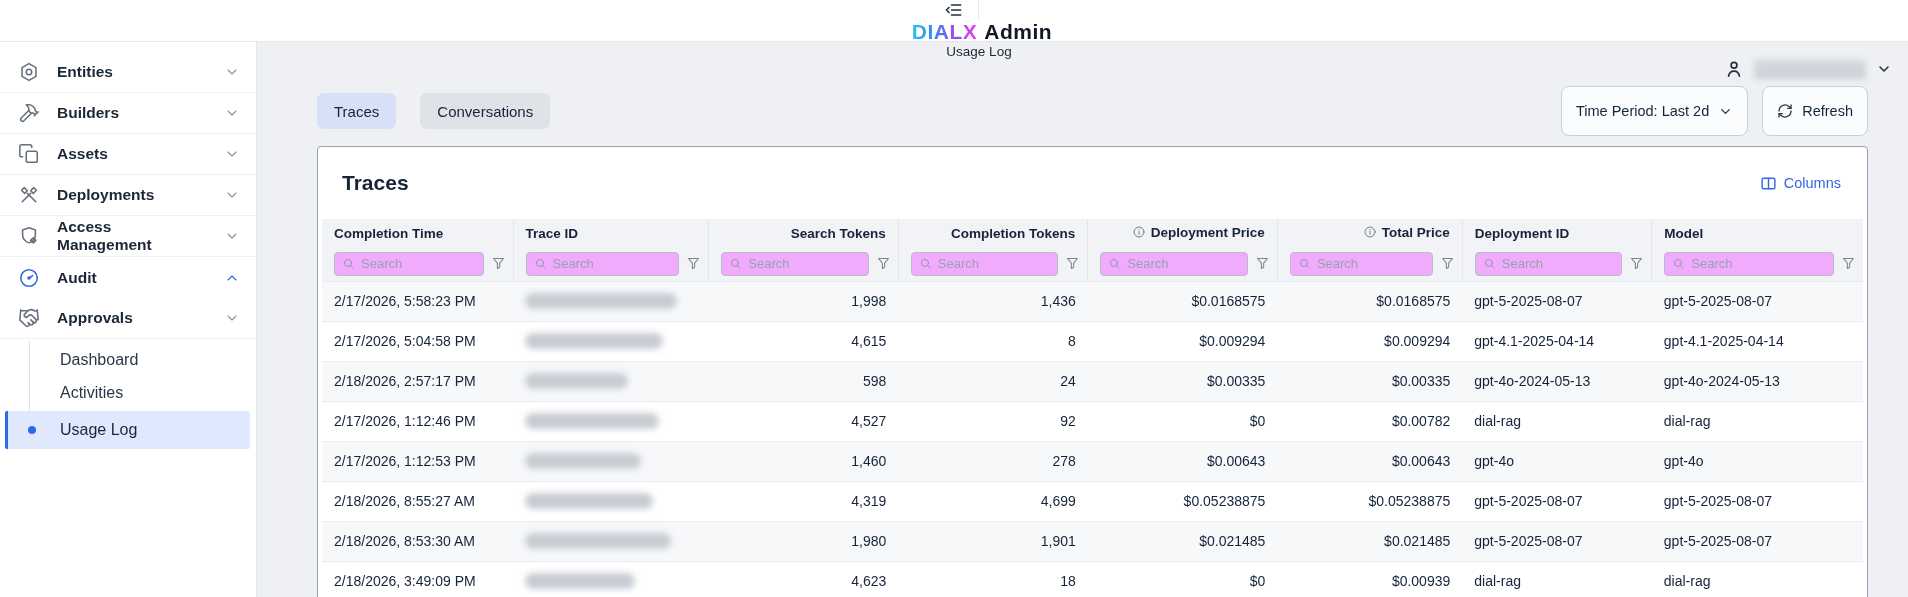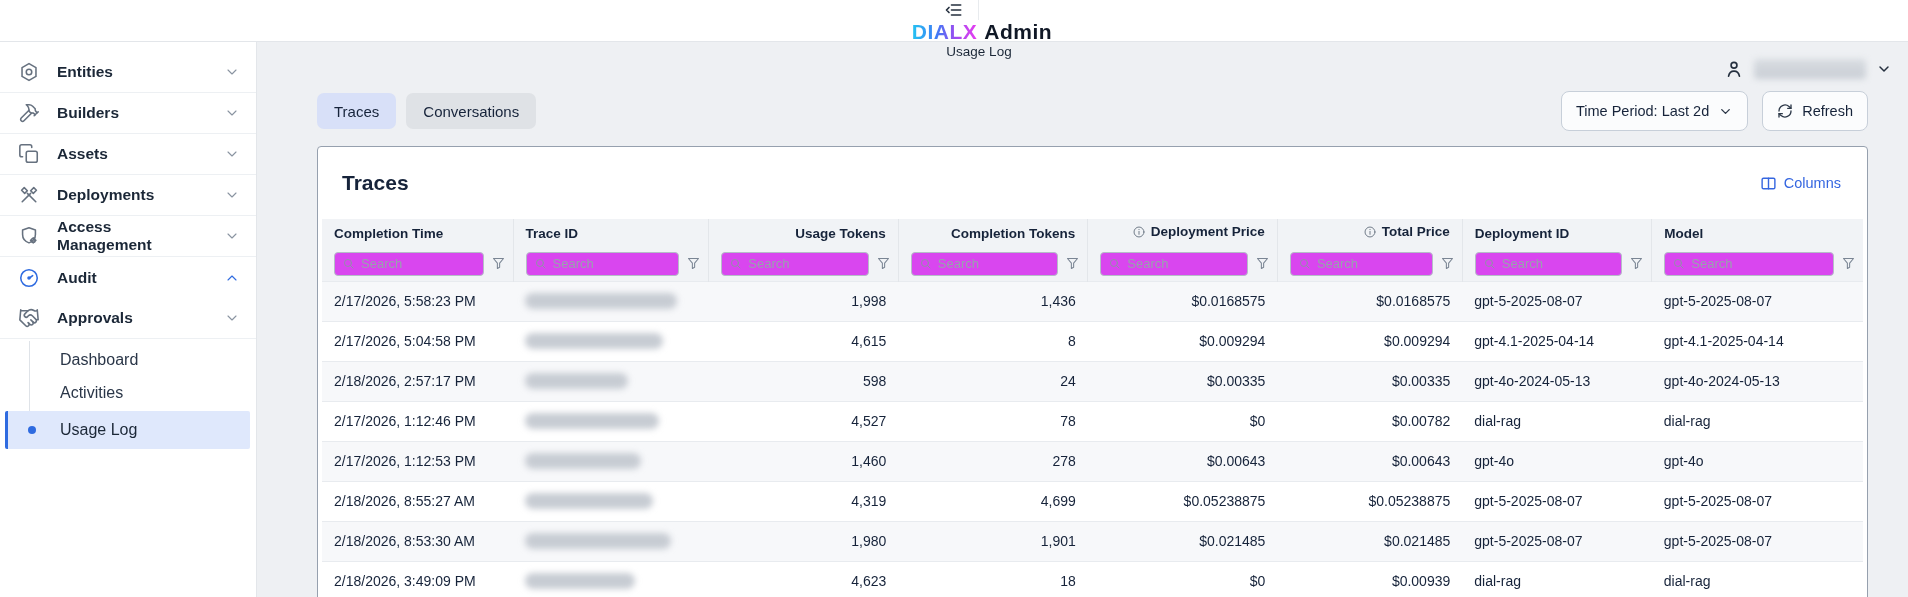--- a/index.html
+++ b/index.html
@@ -58,50 +58,50 @@
   .dot { position:absolute; left:20px; top:15px; width:8px; height:8px; border-radius:50%; background:#2f6be0; }
 
   
   .main { position:absolute; left:257px; top:42px; right:0; bottom:0; background:#eef0f3; overflow:hidden; }
   .toolbar { position:absolute; left:60px; right:40px; top:51px; height:36px; display:flex; align-items:center; }
   .tab {
     height:36px; padding:0 17px; display:flex; align-items:center;
     border-radius:7px; font-size:15px; color:#16233a; cursor:pointer; background:#dfe2e6;
   }
   .tab.selected { background:#d8e0f8; font-weight:500; }
-  .tab + .tab { margin-left:10px; }
+  .tab + .tab { margin-left:24px; }
   .toolbar-right { margin-left:auto; display:flex; gap:14px; }
   .btn {
-    height:40px; border:1px solid #c7cfd9; border-radius:8px; background:#fbfcfd;
+    height:50px; border:1px solid #c7cfd9; border-radius:8px; background:#fbfcfd;
     display:flex; align-items:center; gap:9px; padding:0 14px;
     font-size:14.5px; color:#16233a; cursor:pointer; font-family:inherit;
   }
   .btn .icon { color:#2c3848; }
 
   
   .card {
     position:absolute; left:60px; right:40px; top:104px; bottom:-20px;
     background:#fff; border:1px solid #96a0ae; border-radius:4px; overflow:hidden;
   }
   .card-header { height:72px; display:flex; align-items:center; padding:0 26px 0 24px; }
   .card-title { font-size:21px; font-weight:bold; color:#16233a; }
   .columns-btn { margin-left:auto; display:flex; align-items:center; gap:7px; color:#3566e0; font-size:14.5px; cursor:pointer; }
   table { width:calc(100% - 8px); margin:0 4px; border-collapse:collapse; table-layout:fixed; }
   thead tr.labels { height:28px; }
   thead tr.search-row { height:34px; }
   thead th { background:#f1f3f6; font-size:13.5px; font-weight:bold; color:#16233a; padding:0 12px; vertical-align:middle; }
   thead th + th { border-left:1px solid #e3e6ea; }
   th.left { text-align:left; } th.right { text-align:right; }
-  .th-inner { display:inline-flex; align-items:center; gap:5px; }
+  .th-inner { display:inline-flex; align-items:flex-start; gap:5px; }
   .info-ic { color:#6f7a88; }
   thead tr.search-row th { padding:0; }
   .search-wrap { display:flex; align-items:center; gap:7px; padding:0 7px 0 12px; }
   .search-box {
     flex:1; display:flex; align-items:center; gap:6px; height:24px;
-    border:1px solid #b5bdc8; border-radius:4px; background:#d946ef; padding:0 7px; min-width:0;
+    border:1px solid #b5bdc8; border-radius:4px; background:#f0abfc; padding:0 7px; min-width:0;
   }
   .search-ic { color:#8b95a2; flex:0 0 auto; }
   .search-box input {
     border:none; outline:none; background:transparent; width:100%;
     font-size:13px; color:#333; font-family:inherit;
   }
   .search-box input::placeholder { color:#98a2ae; }
   .funnel-ic { color:#7a8594; flex:0 0 auto; cursor:pointer; }
   tbody tr { height:40px; border-top:1px solid #e8ebef; background:#fff; cursor:pointer; }
   tbody tr:nth-child(odd) { background:#f7f8fa; }
@@ -286,21 +286,21 @@
         </colgroup>
       <thead>
         <tr class="labels" id="header-row">
             <th class="left"><span class="th-inner">
                 <span>Completion Time</span>
               </span></th>
             <th class="left"><span class="th-inner">
                 <span>Trace ID</span>
               </span></th>
             <th class="right"><span class="th-inner">
-                <span>Usage Tokens</span>
+                <span>Search Tokens</span>
               </span></th>
             <th class="right"><span class="th-inner">
                 <span>Completion Tokens</span>
               </span></th>
             <th class="right"><span class="th-inner">
                 <svg class="icon info-ic" width="14" height="14" viewBox="0 0 24 24" fill="none" stroke="currentColor" stroke-width="1.7" stroke-linecap="round" stroke-linejoin="round">
                   <circle cx="12" cy="12" r="8.5"></circle>
                   <path d="M12 11v5"></path>
                   <path d="M12 7.6v.4"></path>
                 </svg>
@@ -472,21 +472,21 @@
             <td class="right"><span>$0.00335</span></td>
             <td class="left"><span>gpt-4o-2024-05-13</span></td>
             <td class="left"><span>gpt-4o-2024-05-13</span></td>
           </tr>
           <tr>
             <td class="left"><span>2/17/2026, 1:12:46 PM</span></td>
             <td class="left">
               <div class="redacted trace-redacted" style="width:134px"></div>
             </td>
             <td class="right"><span>4,527</span></td>
-            <td class="right"><span>78</span></td>
+            <td class="right"><span>92</span></td>
             <td class="right"><span>$0</span></td>
             <td class="right"><span>$0.00782</span></td>
             <td class="left"><span>dial-rag</span></td>
             <td class="left"><span>dial-rag</span></td>
           </tr>
           <tr>
             <td class="left"><span>2/17/2026, 1:12:53 PM</span></td>
             <td class="left">
               <div class="redacted trace-redacted" style="width:116px"></div>
             </td>

